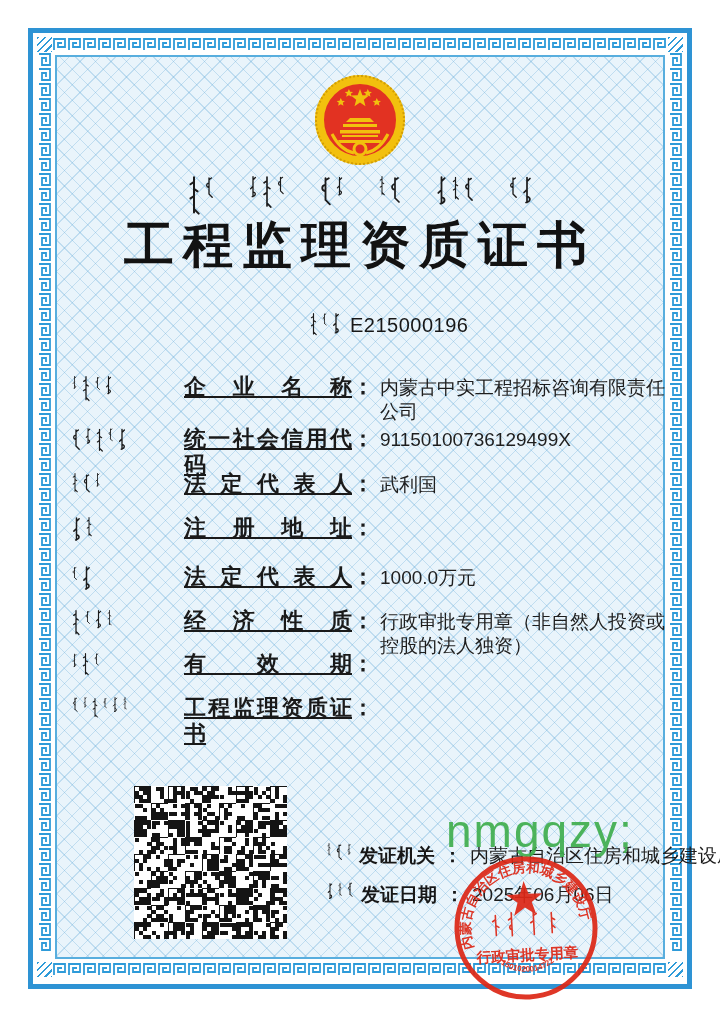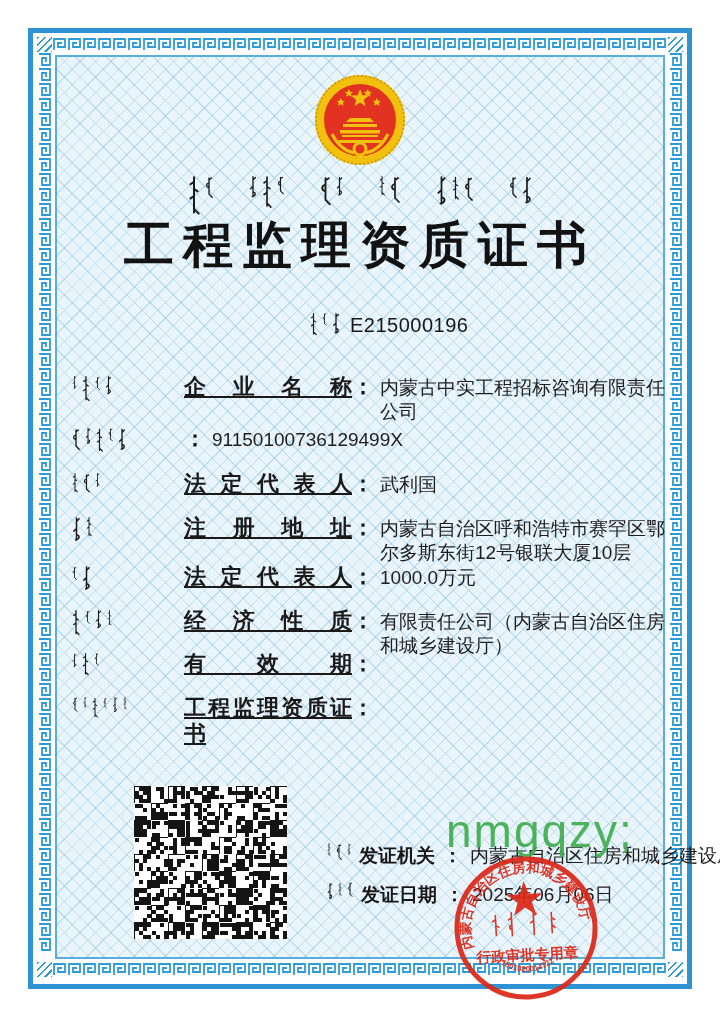--- a/index.html
+++ b/index.html
@@ -844,20 +844,21 @@
         <svg viewBox="0 0 10 34" width="7" height="25">
           <use href="#mg1"></use>
         </svg>
         <svg viewBox="0 0 10 34" width="5" height="17">
           <use href="#mg2"></use>
         </svg>
         <svg viewBox="0 0 10 34" width="8" height="28">
           <use href="#mg3"></use>
         </svg>
       </span>
+    <span class="f-label">统一社会信用代码</span>
     <span class="f-colon">：</span>
     <span class="f-value">91150100736129499X</span>
   </div>
   <div class="field-row row-2">
     <span class="mng f-mng">
         <svg viewBox="0 0 10 34" width="6" height="20">
           <use href="#mg1"></use>
         </svg>
         <svg viewBox="0 0 10 34" width="7" height="25">
           <use href="#mg2"></use>
@@ -874,21 +875,20 @@
     <span class="mng f-mng">
         <svg viewBox="0 0 10 34" width="9" height="30">
           <use href="#mg3"></use>
         </svg>
         <svg viewBox="0 0 10 34" width="6" height="20">
           <use href="#mg1"></use>
         </svg>
       </span>
     <span class="f-label">注册地址</span>
     <span class="f-colon">：</span>
-    <span class="f-value">内蒙古自治区呼和浩特市赛罕区鄂尔多斯东街12号银联大厦10层</span>
   </div>
   <div class="field-row row-4">
     <span class="mng f-mng">
         <svg viewBox="0 0 10 34" width="5" height="18">
           <use href="#mg2"></use>
         </svg>
         <svg viewBox="0 0 10 34" width="9" height="30">
           <use href="#mg3"></use>
         </svg>
       </span>
@@ -906,21 +906,21 @@
         </svg>
         <svg viewBox="0 0 10 34" width="7" height="23">
           <use href="#mg3"></use>
         </svg>
         <svg viewBox="0 0 10 34" width="5" height="16">
           <use href="#mg1"></use>
         </svg>
       </span>
     <span class="f-label">经济性质</span>
     <span class="f-colon">：</span>
-    <span class="f-value">有限责任公司（内蒙古自治区住房和城乡建设厅）</span>
+    <span class="f-value">行政审批专用章（非自然人投资或控股的法人独资）</span>
   </div>
   <div class="field-row row-6">
     <span class="mng f-mng">
         <svg viewBox="0 0 10 34" width="5" height="18">
           <use href="#mg3"></use>
         </svg>
         <svg viewBox="0 0 10 34" width="7" height="23">
           <use href="#mg1"></use>
         </svg>
         <svg viewBox="0 0 10 34" width="5" height="16">

